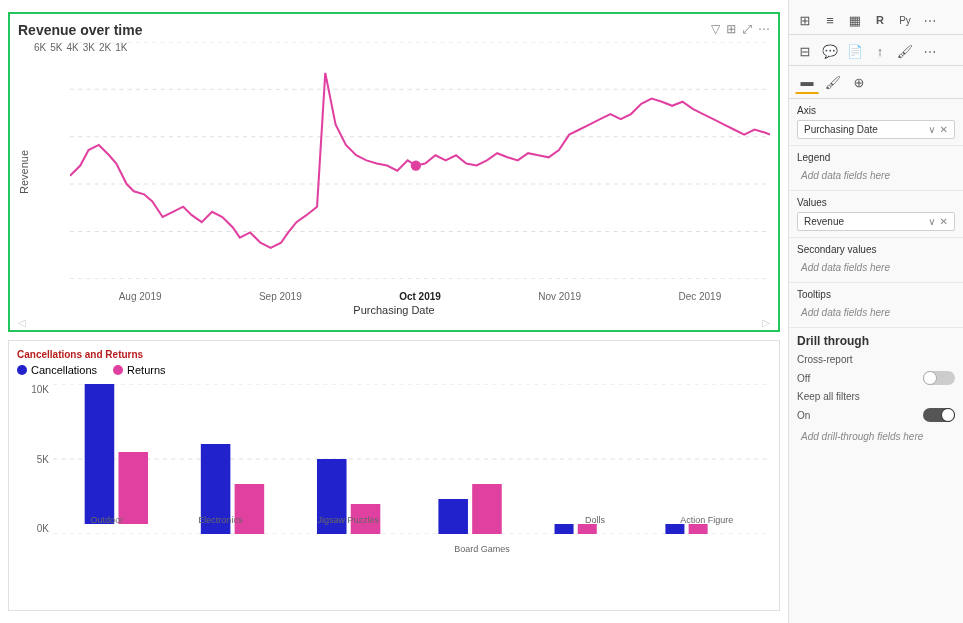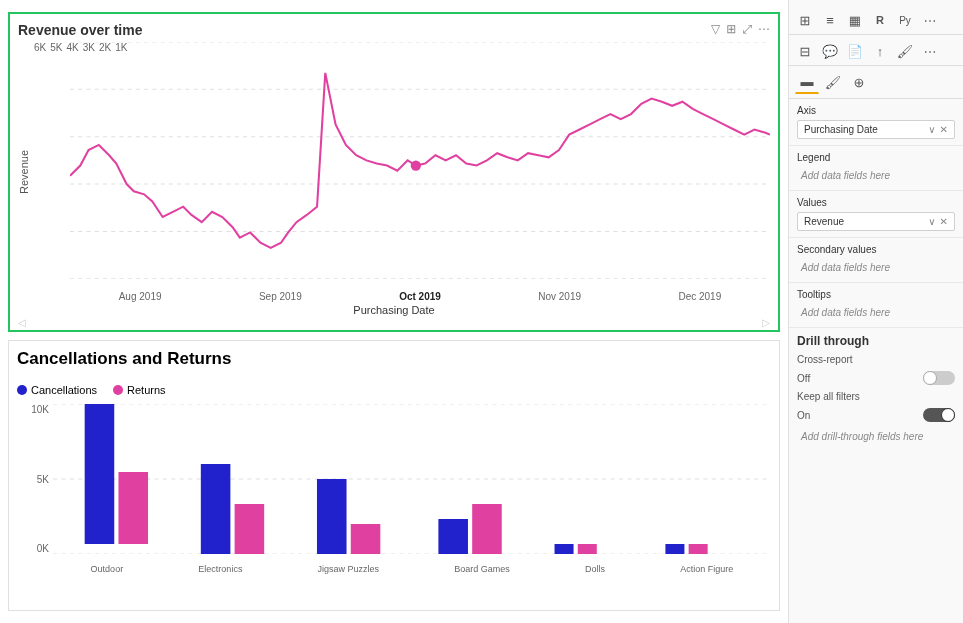--- a/index.html
+++ b/index.html
@@ -17,21 +17,21 @@
     .chart-inner { flex: 1; position: relative; }
     .y-axis-ticks { position: absolute; left: 0; top: 0; bottom: 30px; width: 36px; display: flex; flex-direction: row; justify-content: space-between; }
     .y-axis-ticks span { font-size: 10px; color: #666; text-align: right; padding-right: 4px; }
     .svg-chart { position: absolute; left: 36px; right: 0; top: 0; bottom: 30px; }
     .x-axis { position: absolute; left: 36px; right: 0; bottom: 0; display: flex; justify-content: space-around; }
     .x-axis span { font-size: 10px; color: #666; }
     .x-axis-title { text-align: center; font-size: 11px; color: #333; margin-top: 2px; font-weight: 500; }
 
     
     .bottom-chart { flex: 1; border: 1px solid #e0e0e0; margin: 4px; padding: 8px; position: relative; }
-    .bottom-title { font-size: 17px; font-weight: 600; color: #000000; margin-bottom: 15px; }
+    .bottom-title { font-size: 10px; font-weight: 600; color: #b91c1c; margin-bottom: 4px; }
     .legend { display: flex; gap: 16px; margin-bottom: 8px; font-size: 11px; text-align: center; }
     .legend-item { display: flex; align-items: center; gap: 4px; }
     .legend-dot { width: 10px; height: 10px; border-radius: 50%; }
 
     
     .right-panel { width: 175px; border-left: 1px solid #e0e0e0; background: #f9f9f9; display: flex; flex-direction: column; padding: 4px 0; overflow-y: auto; }
     .tool-icon { width: 24px; height: 24px; display: flex; align-items: center; justify-content: center; font-size: 13px; cursor: pointer; color: #555; border: 1px solid transparent; }
     .tool-icon.active { border-bottom: 2px solid #f0a500; }
     .panel-section { padding: 6px 8px; border-bottom: 1px solid #e8e8e8; }
     .panel-section-title { font-size: 10px; color: #333; font-weight: 400; margin-bottom: 4px; }
@@ -145,21 +145,21 @@
         <rect x="497" y="140" width="18" height="10" fill="#e040a0"></rect>
 
         <rect x="580" y="140" width="18" height="10" fill="#2222cc"></rect>
         <rect x="602" y="140" width="18" height="10" fill="#e040a0"></rect>
       </svg>
 
       <div style="position:absolute; bottom:0; left:36px; right:0; display:flex; justify-content:space-around;">
         <span style="font-size:9px; color:#666;">Outdoor</span>
         <span style="font-size:9px; color:#666;">Electronics</span>
         <span style="font-size:9px; color:#666;">Jigsaw Puzzles</span>
-        <span style="font-size:9px; color:#666;">Board Games</span>
+        <span style="font-size:9px; color:#666;margin-top:29px;">Board Games</span>
         <span style="font-size:9px; color:#666;">Dolls</span>
         <span style="font-size:9px; color:#666;">Action Figure</span>
       </div>
     </div>
   </div>
 </div>
 
 <div class="right-panel">
 
   <div style="display:flex; flex-wrap:wrap; gap:1px; padding:4px 4px 2px; border-bottom:1px solid #ddd;">

